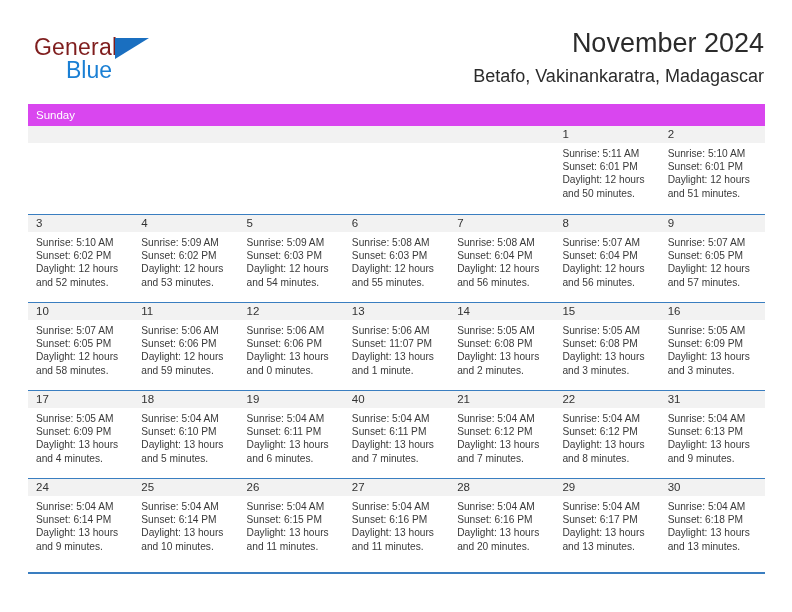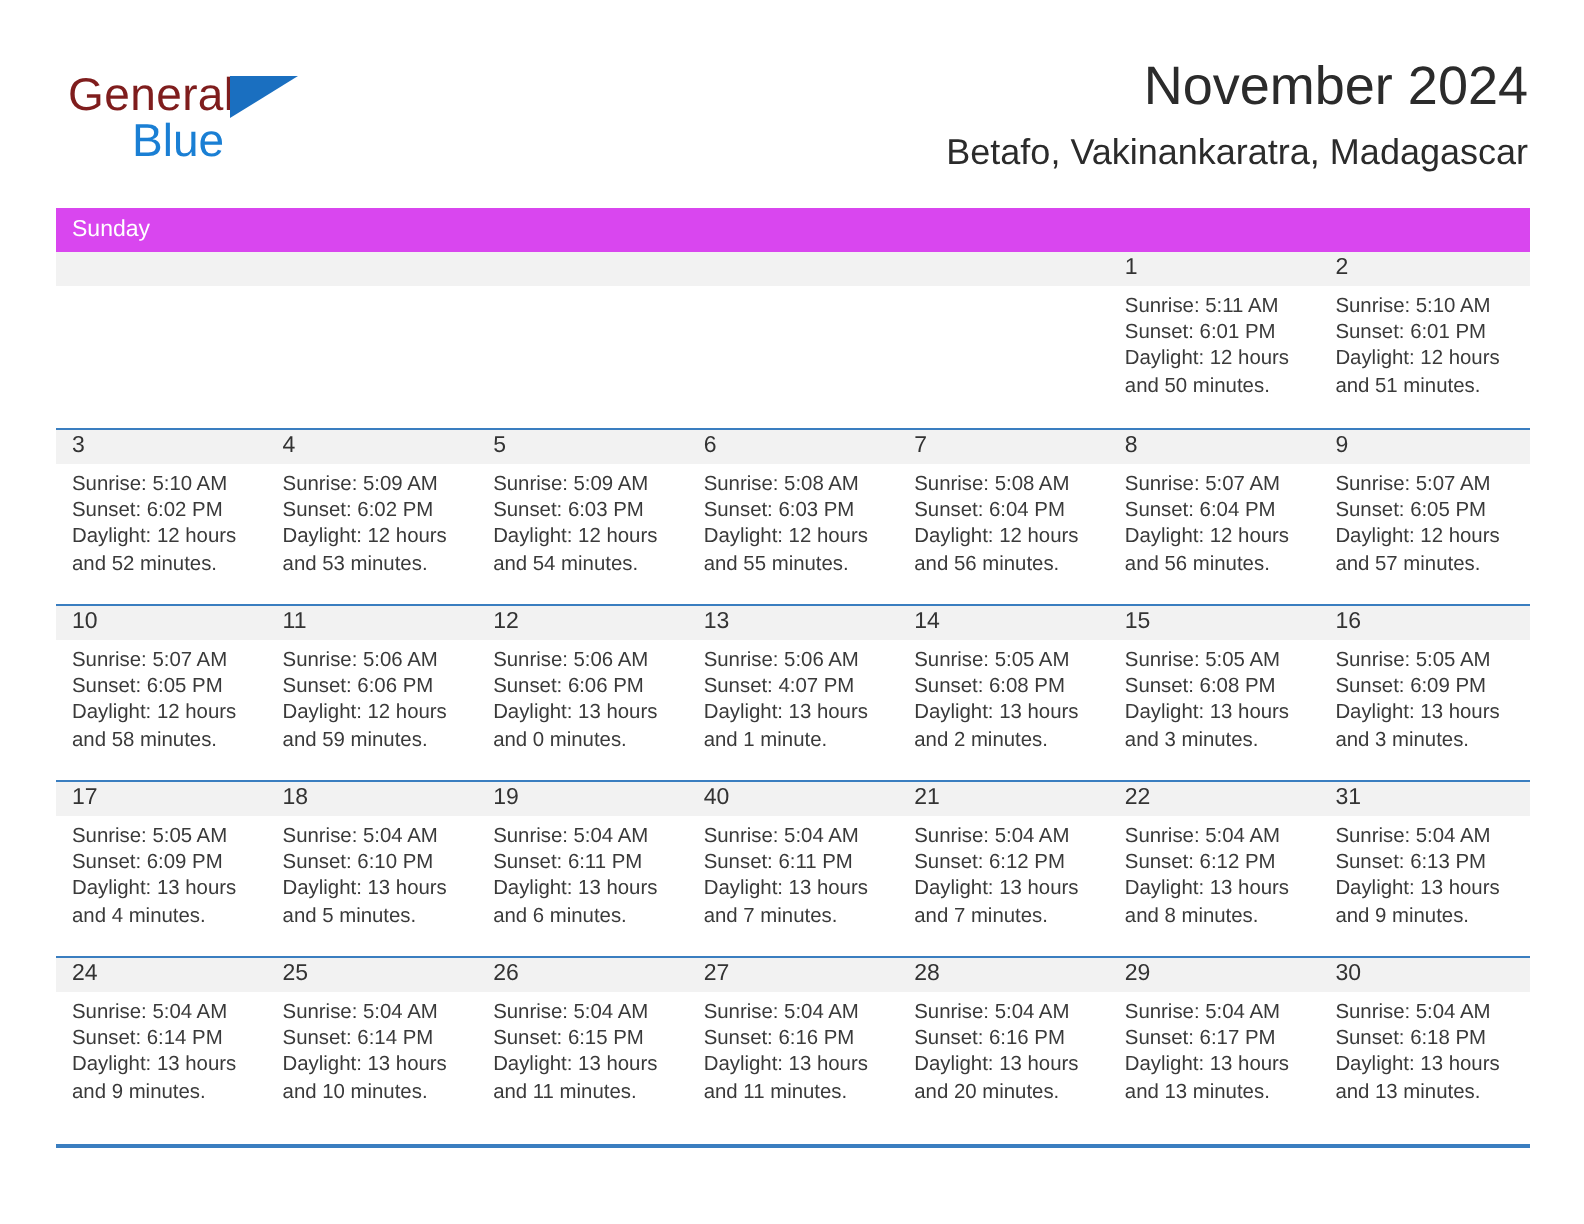--- a/index.html
+++ b/index.html
@@ -313,21 +313,21 @@
               <div>Sunrise: 5:06 AM</div>
               <div>Sunset: 6:06 PM</div>
               <div>Daylight: 13 hours</div>
               <div>and 0 minutes.</div>
             </div>
           </div>
           <div class="cell">
             <div class="cell-daynum">13</div>
             <div class="cell-body">
               <div>Sunrise: 5:06 AM</div>
-              <div>Sunset: 4:07 PM</div>
+              <div>Sunset: 11:07 PM</div>
               <div>Daylight: 13 hours</div>
               <div>and 1 minute.</div>
             </div>
           </div>
           <div class="cell">
             <div class="cell-daynum">14</div>
             <div class="cell-body">
               <div>Sunrise: 5:05 AM</div>
               <div>Sunset: 6:08 PM</div>
               <div>Daylight: 13 hours</div>

